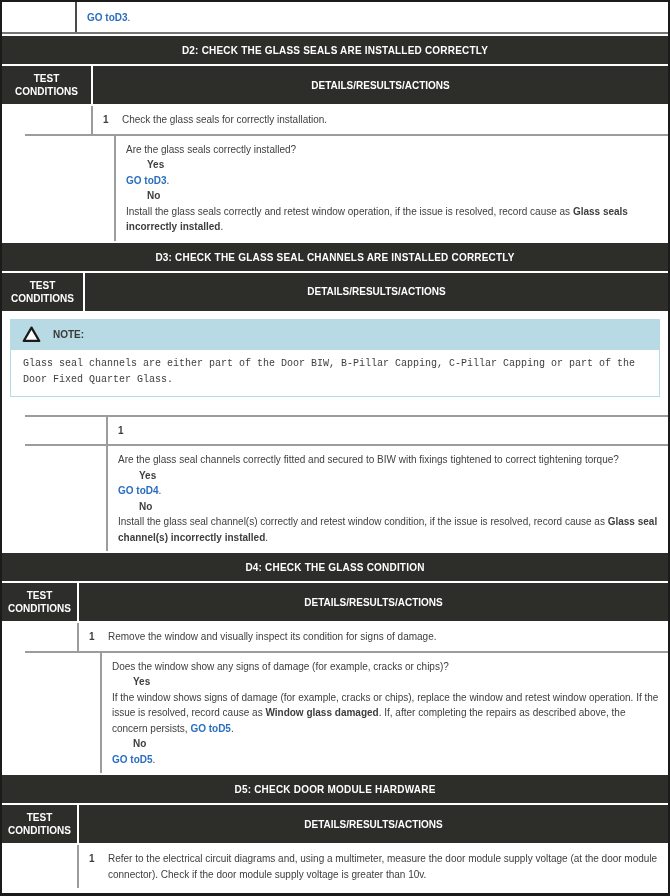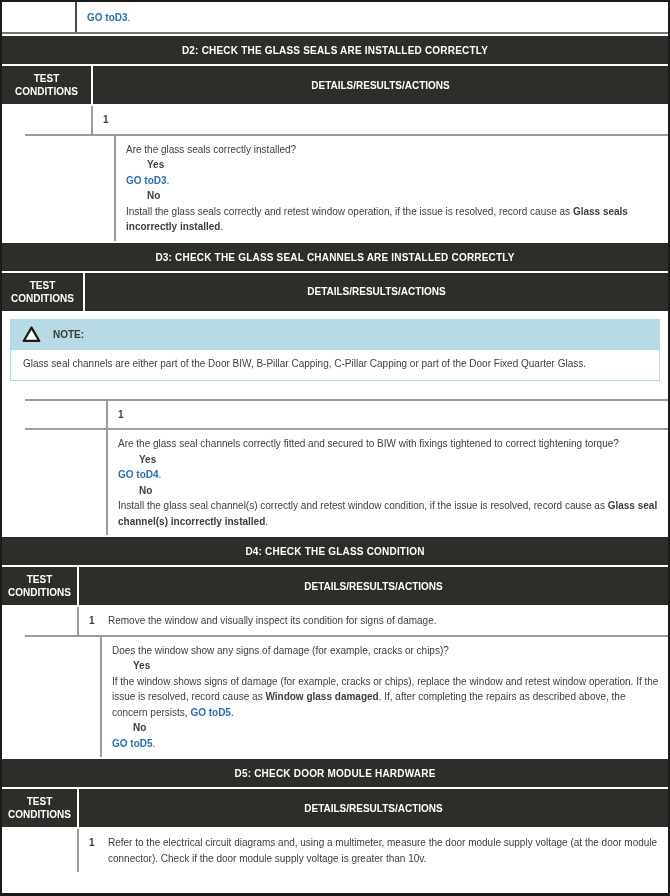--- a/index.html
+++ b/index.html
@@ -44,21 +44,21 @@
   
   .blk{}
   .blk.indent{padding-left:21px;font-weight:bold;}
   .seg.bold{font-weight:bold;}
   .seg.link{color:#2a6fbf;font-weight:bold;cursor:pointer;}
   
   .noterow{display:block;background:#fff;padding:6px 8px 18px 8px;}
   .notebox{border:1px solid #b7dae4;}
   .notehead{background:#b7dae4;display:flex;align-items:center;gap:11px;padding:3px 10px;height:24px;}
   .notelabel{font-weight:bold;color:#3a3a3a;}
-  .notebody{background:#fff;padding:6px 12px 8px;line-height:16px;}
+  .notebody{background:#fff;padding:6px 12px 8px;line-height:16px;font-family:Liberation Mono, monospace;}
   .tri{flex:0 0 auto;display:block;}
 </style>
 </head>
 <body>
 
 <div class="doc">
   <div class="toprow">
     <div class="tc1"></div>
     <div class="tc2"><span class="seg link">GO toD3</span><span class="seg plain">.</span></div>
   </div>
@@ -66,20 +66,21 @@
       <div class="sec s-d2">
         <div class="bar">D2: CHECK THE GLASS SEALS ARE INSTALLED CORRECTLY</div>
         <div class="colhead">
           <div class="h1">TEST CONDITIONS</div>
           <div class="h2">DETAILS/RESULTS/ACTIONS</div>
         </div>
         <div class="row">
           <div class="c1"></div>
           <div class="c2 numc">
             <span class="num">1</span>
+            <div class="ntext"><span class="seg plain">Check the glass seals for correctly installation.</span></div>
           </div>
         </div>
         <div class="row">
           <div class="c1"></div>
           <div class="c2">
             <div class="blk"><span class="seg plain">Are the glass seals correctly installed?</span></div>
             <div class="blk indent"><span class="seg bold">Yes</span></div>
             <div class="blk"><span class="seg link">GO toD3</span><span class="seg plain">.</span></div>
             <div class="blk indent"><span class="seg bold">No</span></div>
             <div class="blk"><span class="seg plain">Install the glass seals correctly and retest window operation, if the issue is resolved, record cause as </span><span class="seg bold">Glass seals incorrectly installed</span><span class="seg plain">.</span></div>

